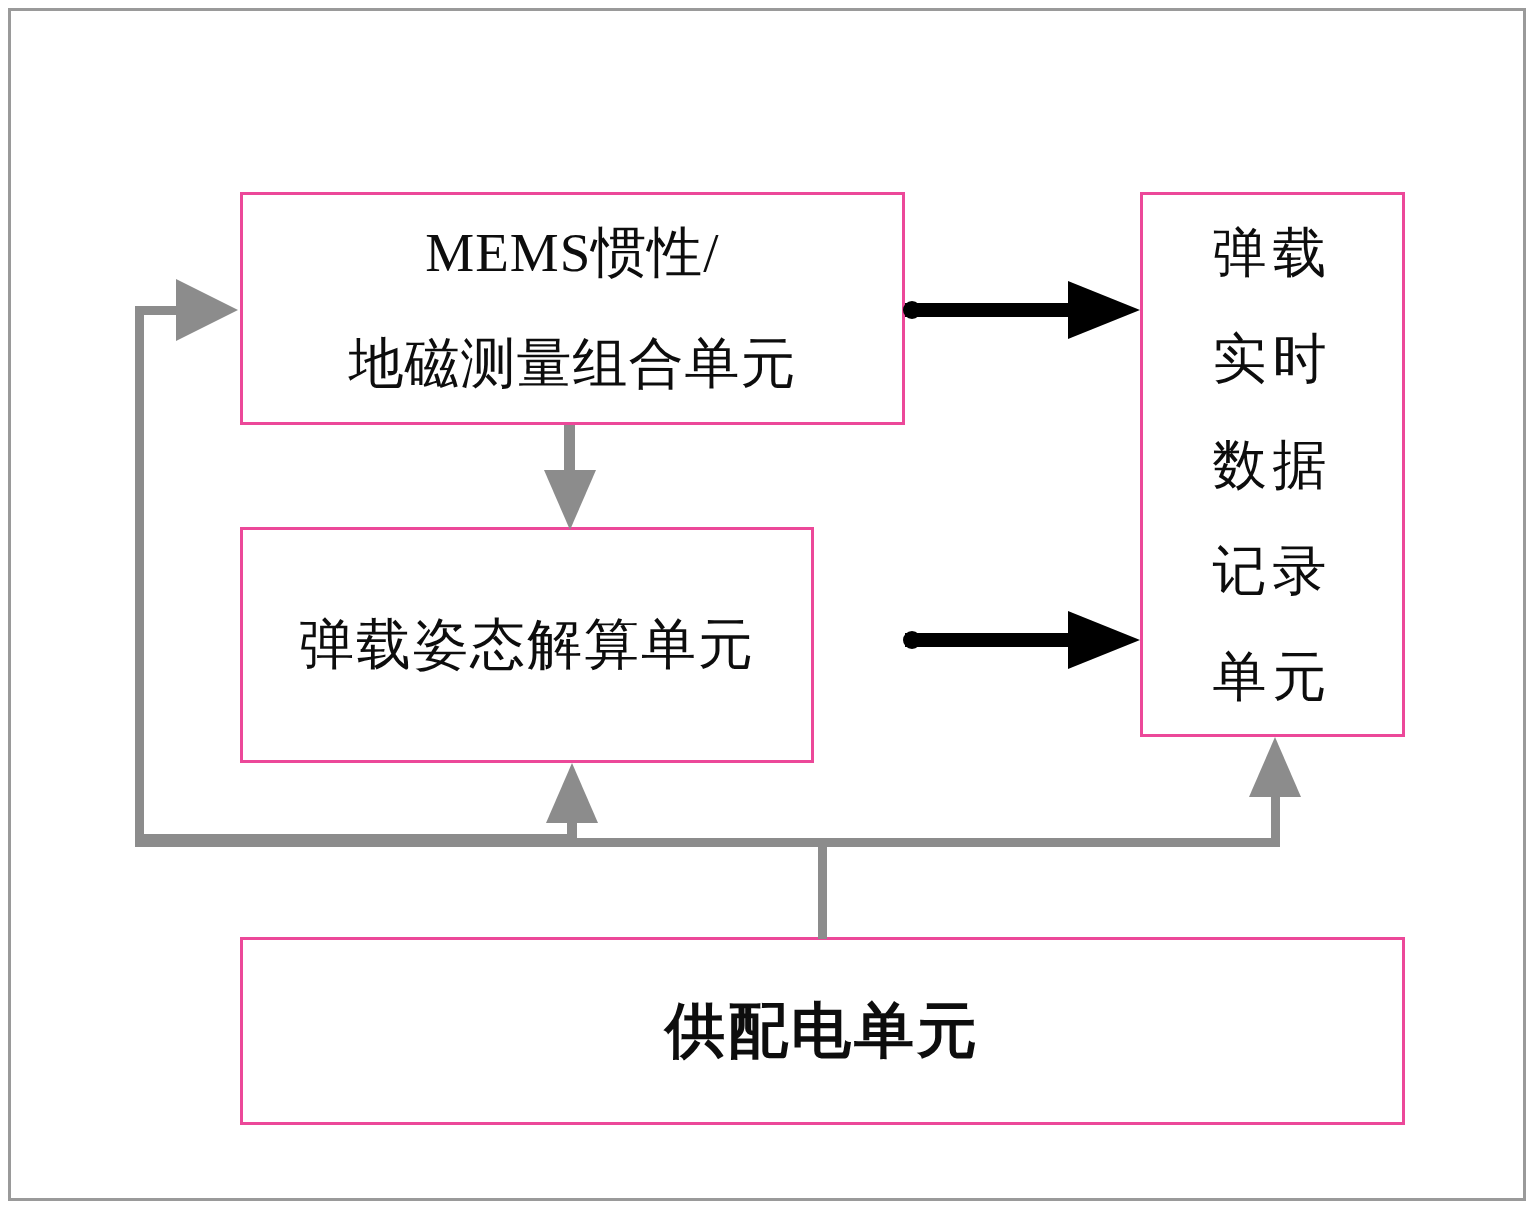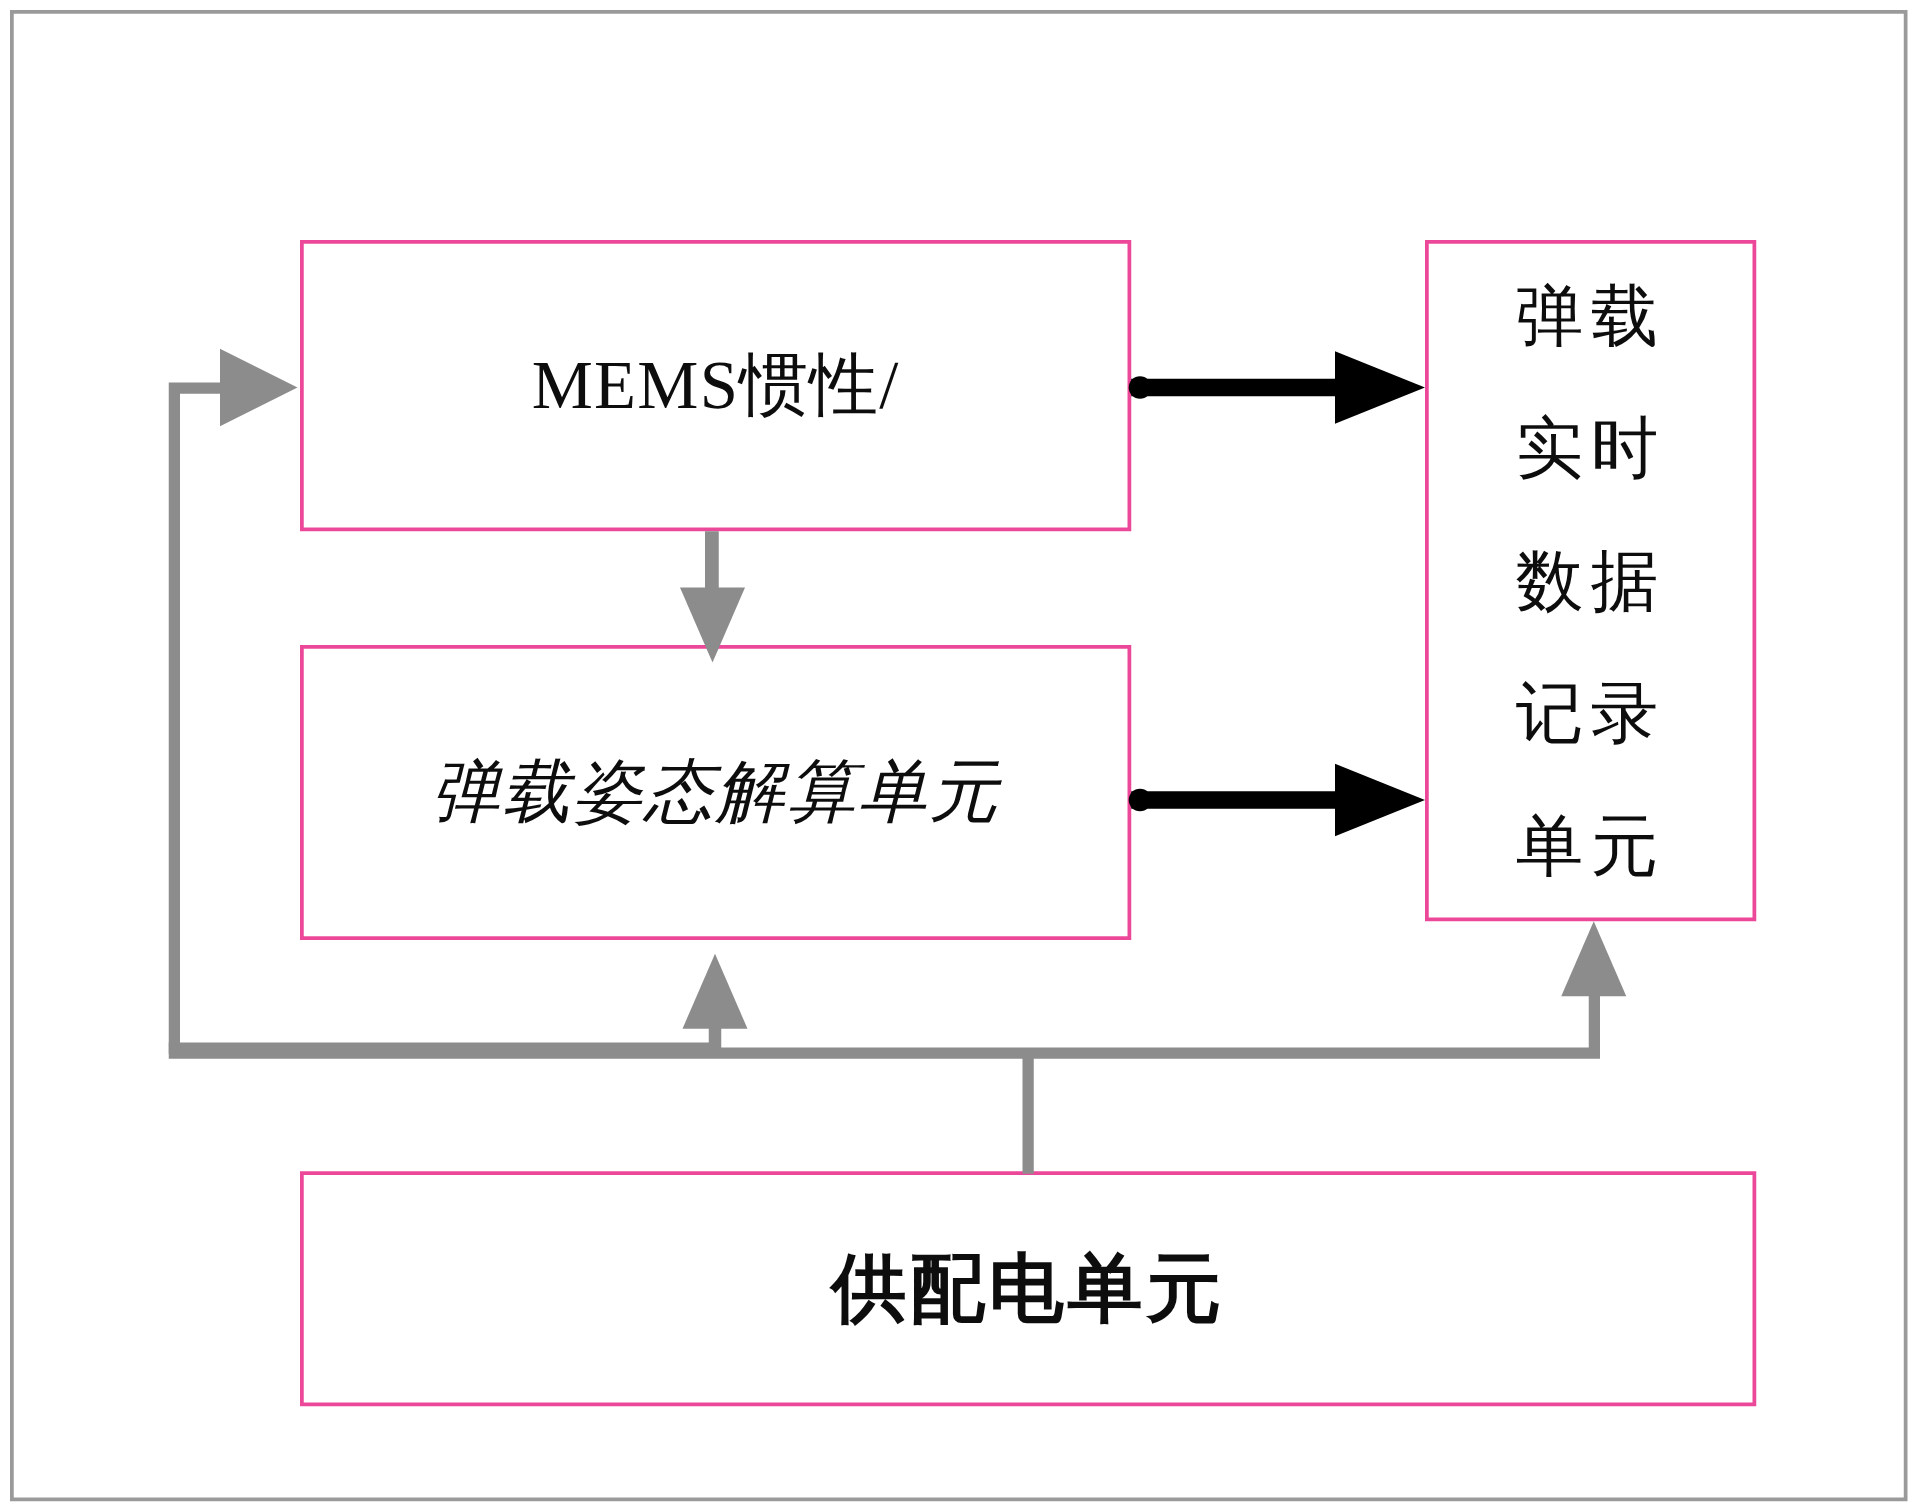--- a/index.html
+++ b/index.html
@@ -45,27 +45,26 @@
     line-height: 1.18;
   }
   #node-mems .ln {
     display: block;
     font-size: 55px;
     letter-spacing: 1px;
     white-space: nowrap;
   }
   #node-attitude {
     left: 240px;
-    top: 516px;
-    width: 665px;
+    top: 527px;
+    width: 574px;
     height: 236px;
     font-size: 55px;
     letter-spacing: 2px;
     white-space: nowrap;
-    font-style: italic;
   }
   #node-recorder {
     left: 1140px;
     top: 192px;
     width: 265px;
     height: 545px;
     flex-direction: column;
     justify-content: center;
     padding: 4px 0;
   }
@@ -175,20 +174,21 @@
 </style>
 </head>
 <body>
 
 <div id="canvas">
 
   <div id="outer-frame"></div>
 
   <div class="node" id="node-mems">
     <span class="ln">MEMS惯性/</span>
+    <span class="ln">地磁测量组合单元</span>
   </div>
 
   <div class="node" id="node-attitude">弹载姿态解算单元</div>
 
   <div class="node" id="node-recorder">
     <span class="vrow">弹载</span>
     <span class="vrow">实时</span>
     <span class="vrow">数据</span>
     <span class="vrow">记录</span>
     <span class="vrow">单元</span>

